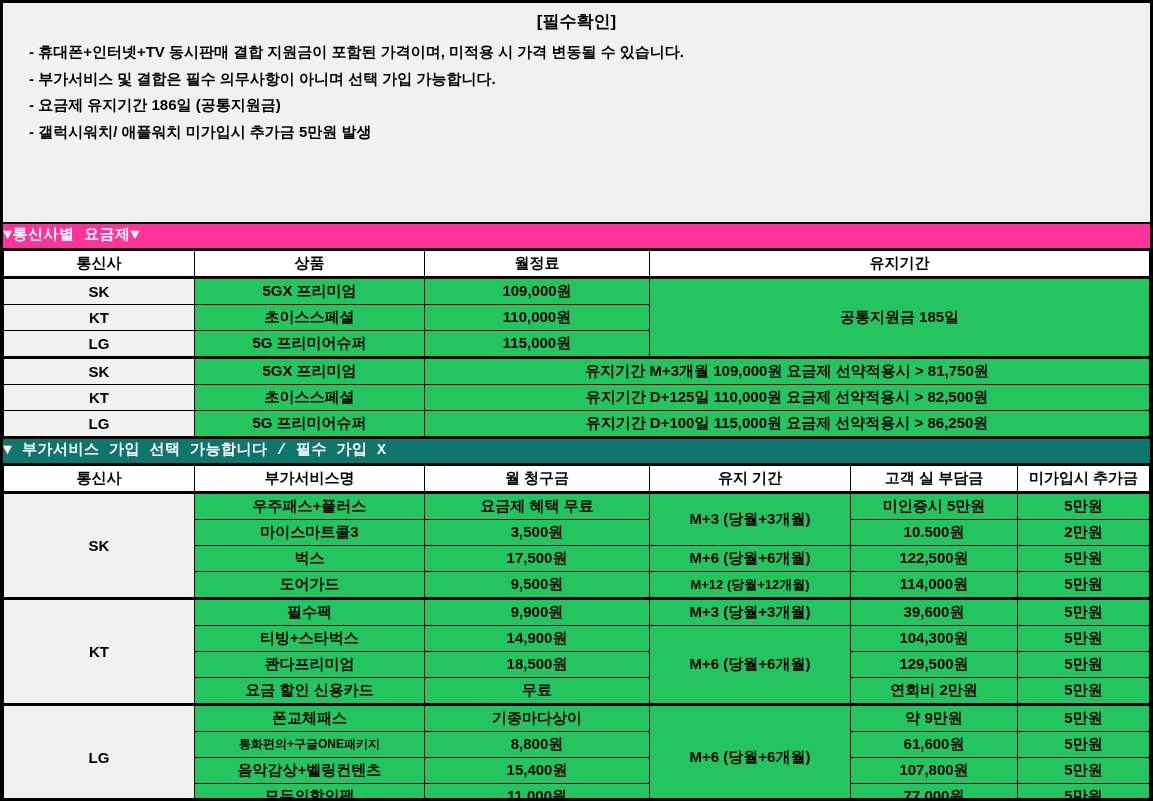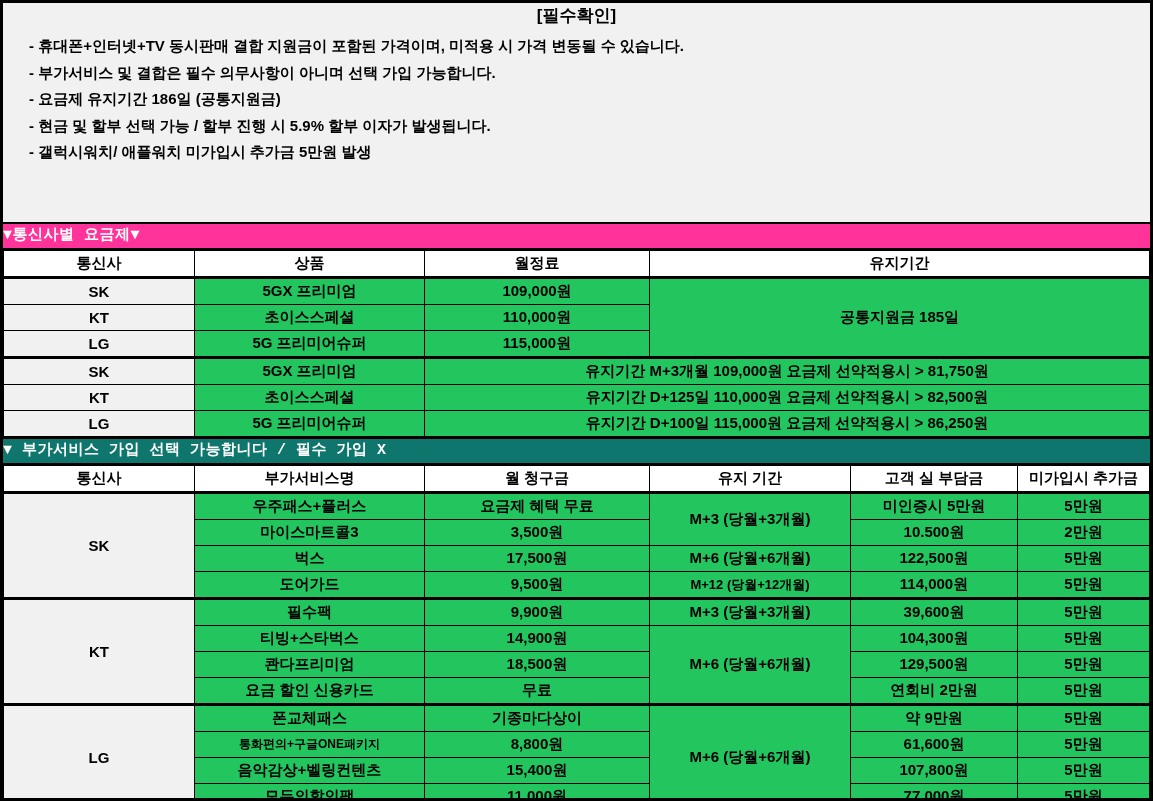--- a/index.html
+++ b/index.html
@@ -3,21 +3,21 @@
 <meta charset="utf-8">
 <style>
   html,body{margin:0;padding:0;}
   .page{
     width:1153px;height:801px;box-sizing:border-box;
     border:3px solid #000;background:#f1f1f1;
     font-family:"Liberation Sans",sans-serif;font-weight:bold;color:#000;
     overflow:hidden;
   }
   
-  .notice{height:219px;box-sizing:border-box;}
+  .notice{height:219px;box-sizing:border-box;padding-top:6px;}
   .notice-title{text-align:center;font-size:17px;line-height:26px;}
   .notice-lines{padding-left:26px;padding-top:4px;}
   .notice-line{font-size:15px;line-height:26.5px;white-space:nowrap;}
   
   .banner{
     height:24px;line-height:24px;text-align:left;
     background:#ff3399;color:#fff;font-size:15px;
     border-top:2px solid #000;border-bottom:2px solid #000;
     letter-spacing:.5px;
     font-family:Liberation Mono, monospace;
@@ -40,21 +40,20 @@
 <body>
 
 <div class="page" style="background: rgb(241, 241, 241);">
 
   <div class="notice">
     <div class="notice-title">[필수확인]</div>
     <div class="notice-lines">
       <div class="notice-line">- 휴대폰+인터넷+TV 동시판매 결합 지원금이 포함된 가격이며, 미적용 시 가격 변동될 수 있습니다.</div>
       <div class="notice-line">- 부가서비스 및 결합은 필수 의무사항이 아니며 선택 가입 가능합니다.</div>
       <div class="notice-line">- 요금제 유지기간 186일 (공통지원금)</div>
-      <div class="notice-line">- 현금 및 할부 선택 가능 / 할부 진행 시 5.9% 할부 이자가 발생됩니다.</div>
       <div class="notice-line">- 갤럭시워치/ 애플워치 미가입시 추가금 5만원 발생</div>
     </div>
   </div>
 
   <div class="banner" style="background: rgb(255, 51, 153); color: rgb(255, 255, 255);">▼통신사별 요금제▼</div>
 
   <table class="t">
     <colgroup>
       <col style="width:191px">
         <col style="width:230px">

